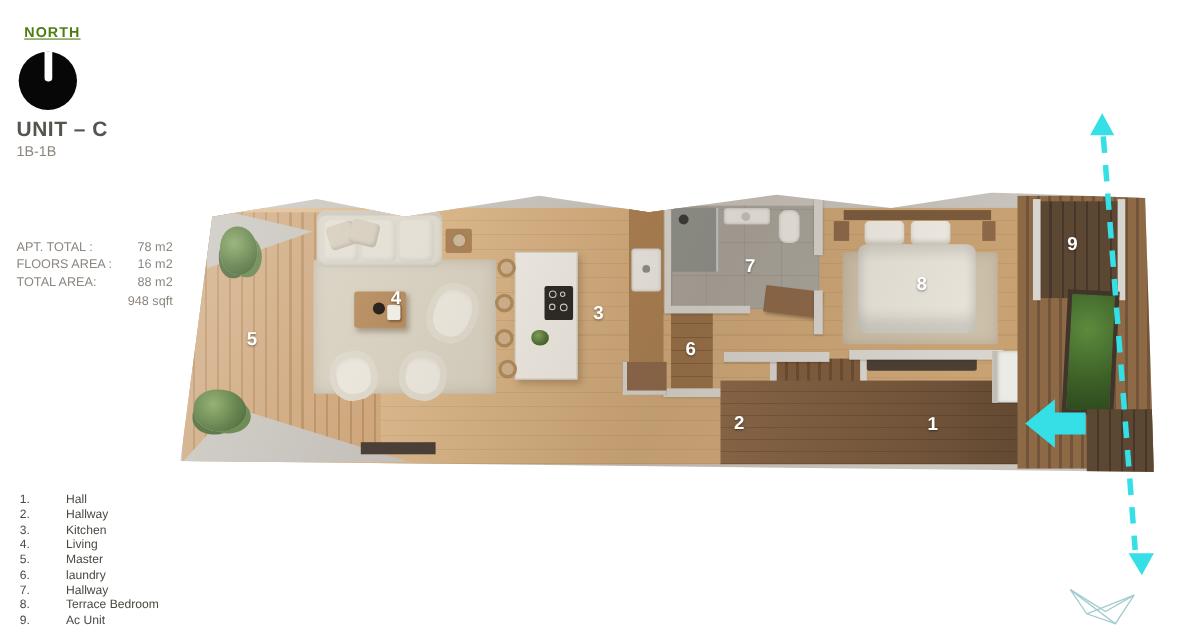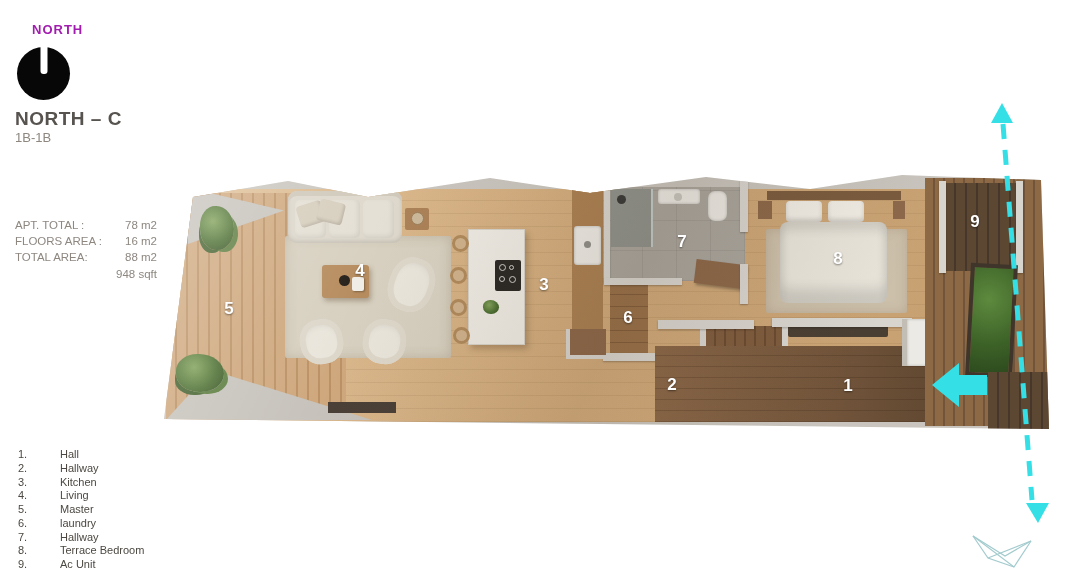--- a/index.html
+++ b/index.html
@@ -1,22 +1,22 @@
 <!DOCTYPE html>
 <html style="--accent: #35dfe6; --logo-stroke: #a3cbce;"><head>
 <meta charset="utf-8">
 <style>
   * { margin:0; padding:0; box-sizing:border-box; }
   html,body { background:#fff; }
   body { font-family:"Liberation Sans", sans-serif; }
   .canvas { position:relative; width:1070px; height:575px; background:#fff; overflow:hidden; }
 
   
-  .north-label { position:absolute; left:32px; top:22px; font-size:13px; font-weight:bold;
-                 letter-spacing:1px; color:#a21caf; }
+  .north-label { position:absolute; left:22px; top:22px; font-size:13px; font-weight:bold;
+                 letter-spacing:1px; color:#4d7c0f;text-decoration:underline; }
   .compass { position:absolute; left:17px; top:47px; width:53px; height:53px;
              background:#070707; border-radius:50%; }
   .compass .notch { position:absolute; left:50%; top:0; transform:translateX(-50%);
                     width:7px; height:27px; background:#fff; border-radius:0 0 3px 3px; }
   .unit-title { position:absolute; left:15px; top:108px; font-size:19px; font-weight:bold;
                 color:#57534f; letter-spacing:.5px; }
   .unit-type { position:absolute; left:15px; top:130px; font-size:13px; color:#8d8780; }
   .unit-details { position:absolute; left:15px; top:151px; font-size:11.5px; line-height:16.3px;
                   color:#8d8780; }
   .area-table { position:absolute; left:15px; top:217px; width:142px; font-size:11.5px;
@@ -99,21 +99,21 @@
 </style>
 </head>
 <body>
 
 <div class="canvas">
 
   <div class="north-label">NORTH</div>
   <div class="compass">
     <div class="notch"></div>
   </div>
-  <div class="unit-title">NORTH – C</div>
+  <div class="unit-title">UNIT – C</div>
   <div class="unit-type">1B-1B</div>
   <div class="area-table">
     <div class="area-row">
       <span>APT. TOTAL :</span>
       <span class="v">78 m2</span>
     </div>
     <div class="area-row">
       <span>FLOORS AREA :</span>
       <span class="v">16 m2</span>
     </div>

